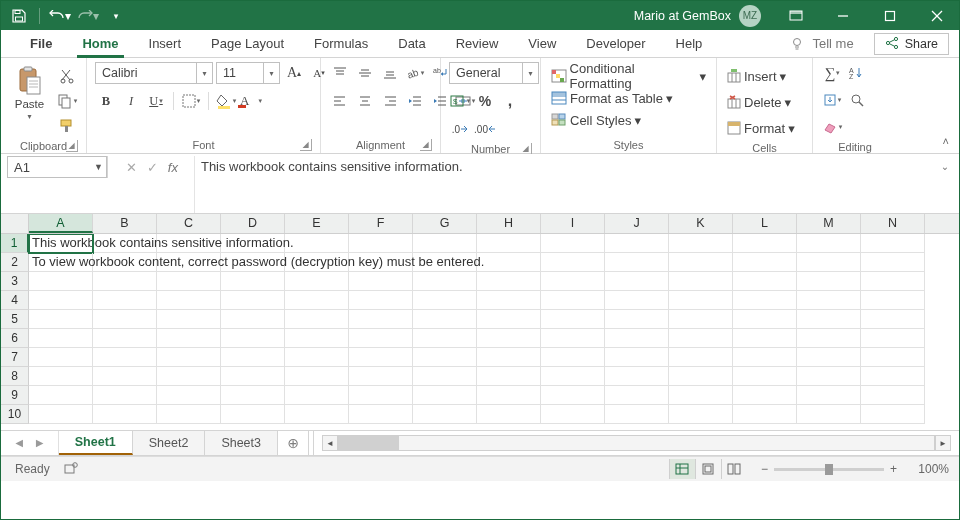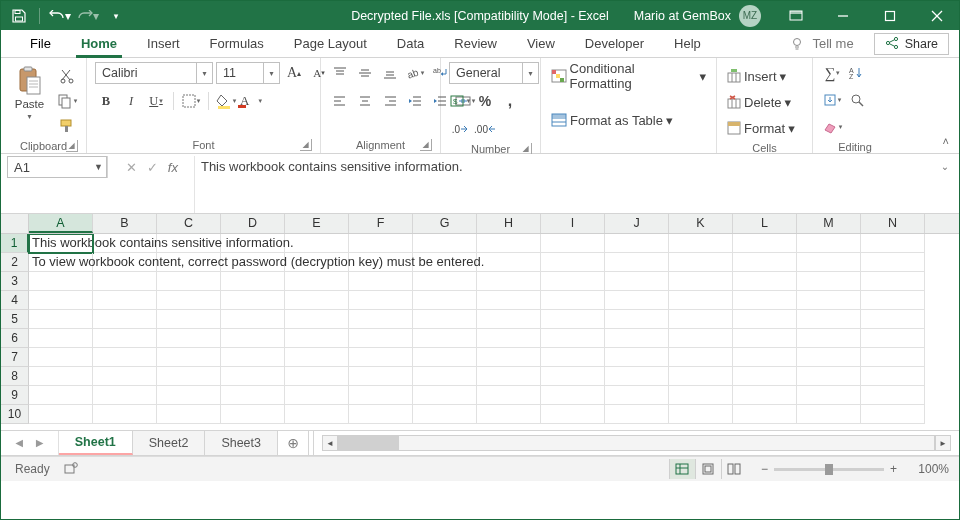--- a/index.html
+++ b/index.html
@@ -46,21 +46,21 @@
     padding-left: 14px;
     border-bottom: 1px solid #d4d4d4;
   }
   .ribbon-tabs .tab {
     padding: 0 15px;
     display: flex; align-items: center;
     font-size: 13px;
     color: #444;
     position: relative;
   }
-  .ribbon-tabs .tab.file { color: #000000; font-weight: 400; }
+  .ribbon-tabs .tab.file { color: #404040; font-weight: 700; }
   .ribbon-tabs .tab.active { color: #217346; font-weight: 600; }
   .ribbon-tabs .tab.active::after {
     content: ""; position: absolute; left: 10px; right: 10px; bottom: -1px;
     height: 3px; background: #217346;
   }
   .ribbon-tabs .spacer { flex: 1; }
   .tellme {
     display: flex; align-items: center; gap: 8px; color: #777; font-size: 13px;
     padding: 0 12px;
   }
@@ -173,21 +173,21 @@
   
   .sheettabs {
     height: 26px; border-top: 1px solid #d4d4d4; border-bottom: 1px solid #d4d4d4;
     display: flex; align-items: stretch; background: #fff; position: relative;
   }
   .navarrows { display: flex; align-items: center; gap: 8px; padding: 0 12px; color: #9a9a9a; border-right: 1px solid #e0e0e0;}
   .stab {
     padding: 0 16px; display: flex; align-items: center; font-size: 12.5px;
     border-right: 1px solid #d4d4d4; background: #f4f4f4; color: #555;
   }
-  .stab.active { background: #fff; border-bottom: 2px solid #fca5a5; color: #217346; font-weight: 600;}
+  .stab.active { background: #fff; border-bottom: 2px solid #a16207; color: #217346; font-weight: 600;}
   .newsheet { width: 30px; display: flex; align-items: center; justify-content: center; color: #7e7e7e; font-size: 14px;}
   .hscroll {
     flex: 1; margin: 4px 8px; display: flex; align-items: center;
   }
   .hscroll .track {
     flex: 1; height: 16px; border: 1px solid #cfcfcf; background: #f4f4f4;
     display: flex; align-items: center; position: relative;
   }
   .hscroll .sbtn {
     width: 16px; height: 16px; border: 1px solid #cfcfcf; background: #f4f4f4;
@@ -237,21 +237,20 @@
     </div>
     <div class="ic" style="opacity:.55">
       <svg width="16" height="12" viewBox="0 0 16 12">
           <path d="M12 6l3-3-3-3" fill="none" stroke="#fff" stroke-width="1.3"></path>
           <path d="M15 3H7a5 5 0 0 0-5 5" fill="none" stroke="#fff" stroke-width="1.3"></path>
         </svg>
       <span class="dd2" style="color:#fff">▾</span>
     </div>
     <div class="ic" style="font-size:9px">▾</div>
   </div>
-  <div class="title-center">Decrypted File.xls  [Compatibility Mode] - Excel</div>
   <div class="title-right">
     <div class="user">
       <span>Mario at GemBox</span>
       <span class="avatar">MZ</span>
     </div>
     <div class="winbtn">
       <svg width="14" height="12" viewBox="0 0 14 12">
           <rect x="1" y="1" width="12" height="9" fill="none" stroke="#fff"></rect>
           <rect x="1" y="1" width="12" height="3" fill="#fff" opacity=".6"></rect>
         </svg>
@@ -272,22 +271,22 @@
           <line x1="11" y1="1" x2="1" y2="11" stroke="#fff" stroke-width="1.3"></line>
         </svg>
     </div>
   </div>
 </div>
 
 <div class="ribbon-tabs">
   <div class="tab file">File</div>
   <div class="tab active">Home</div>
   <div class="tab">Insert</div>
+  <div class="tab">Page Layout</div>
   <div class="tab">Formulas</div>
-  <div class="tab">Page Layout</div>
   <div class="tab">Data</div>
   <div class="tab">Review</div>
   <div class="tab">View</div>
   <div class="tab">Developer</div>
   <div class="tab">Help</div>
   <div class="spacer"></div>
   <div class="tellme">
     <svg width="14" height="14">
         <circle cx="7" cy="5" r="3.5" fill="none" stroke="#8a8a8a"></circle>
         <line x1="5" y1="10" x2="9" y2="10" stroke="#8a8a8a"></line>
@@ -528,21 +527,21 @@
       </div>
     </div>
     <div class="glabel">
         <span>Number</span>
       <span class="dlaunch">◢</span>
     </div>
   </div>
 
   <div class="group" style="width:176px">
     <div class="gbody">
-        <div class="smcol" style="gap:22px">
+        <div class="smcol" style="gap:0">
       <div class="lblbtn">
         <svg width="16" height="14">
               <rect x="1" y="1" width="14" height="12" fill="none" stroke="#8a8a8a"></rect>
               <rect x="1" y="1" width="4" height="4" fill="#e06666"></rect>
               <rect x="5" y="5" width="4" height="4" fill="#ffd966"></rect>
               <rect x="9" y="9" width="4" height="4" fill="#6aa84f"></rect>
             </svg>
         <span>Conditional Formatting</span>
             <span class="dd2">▾</span>
       </div>

